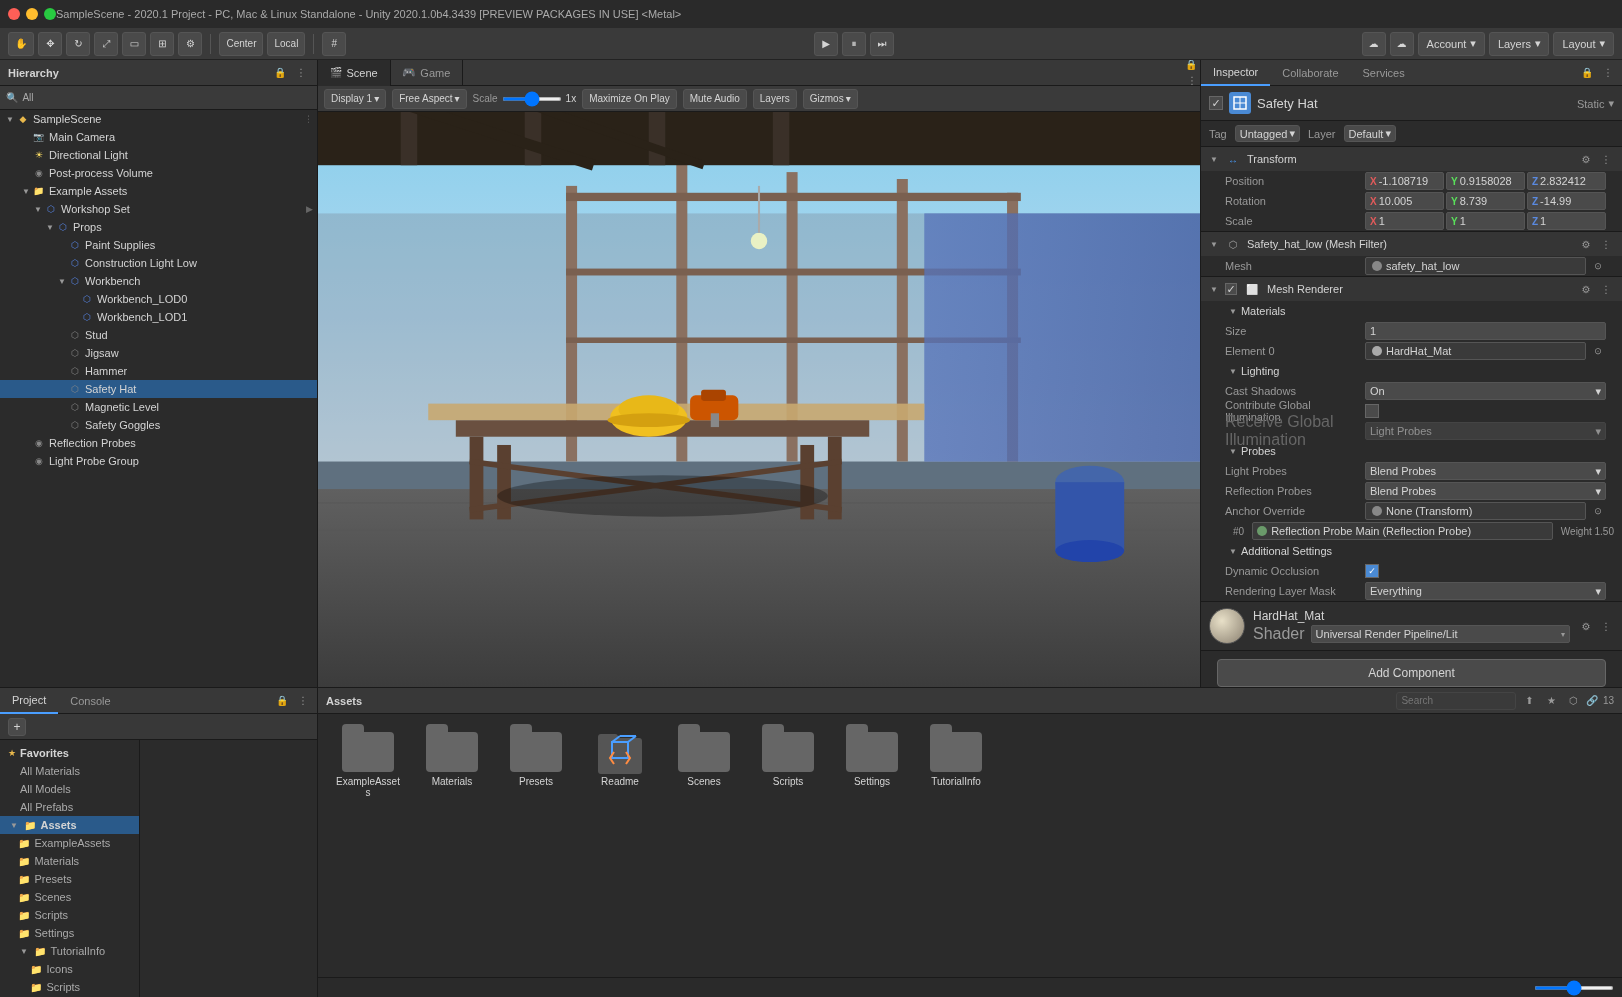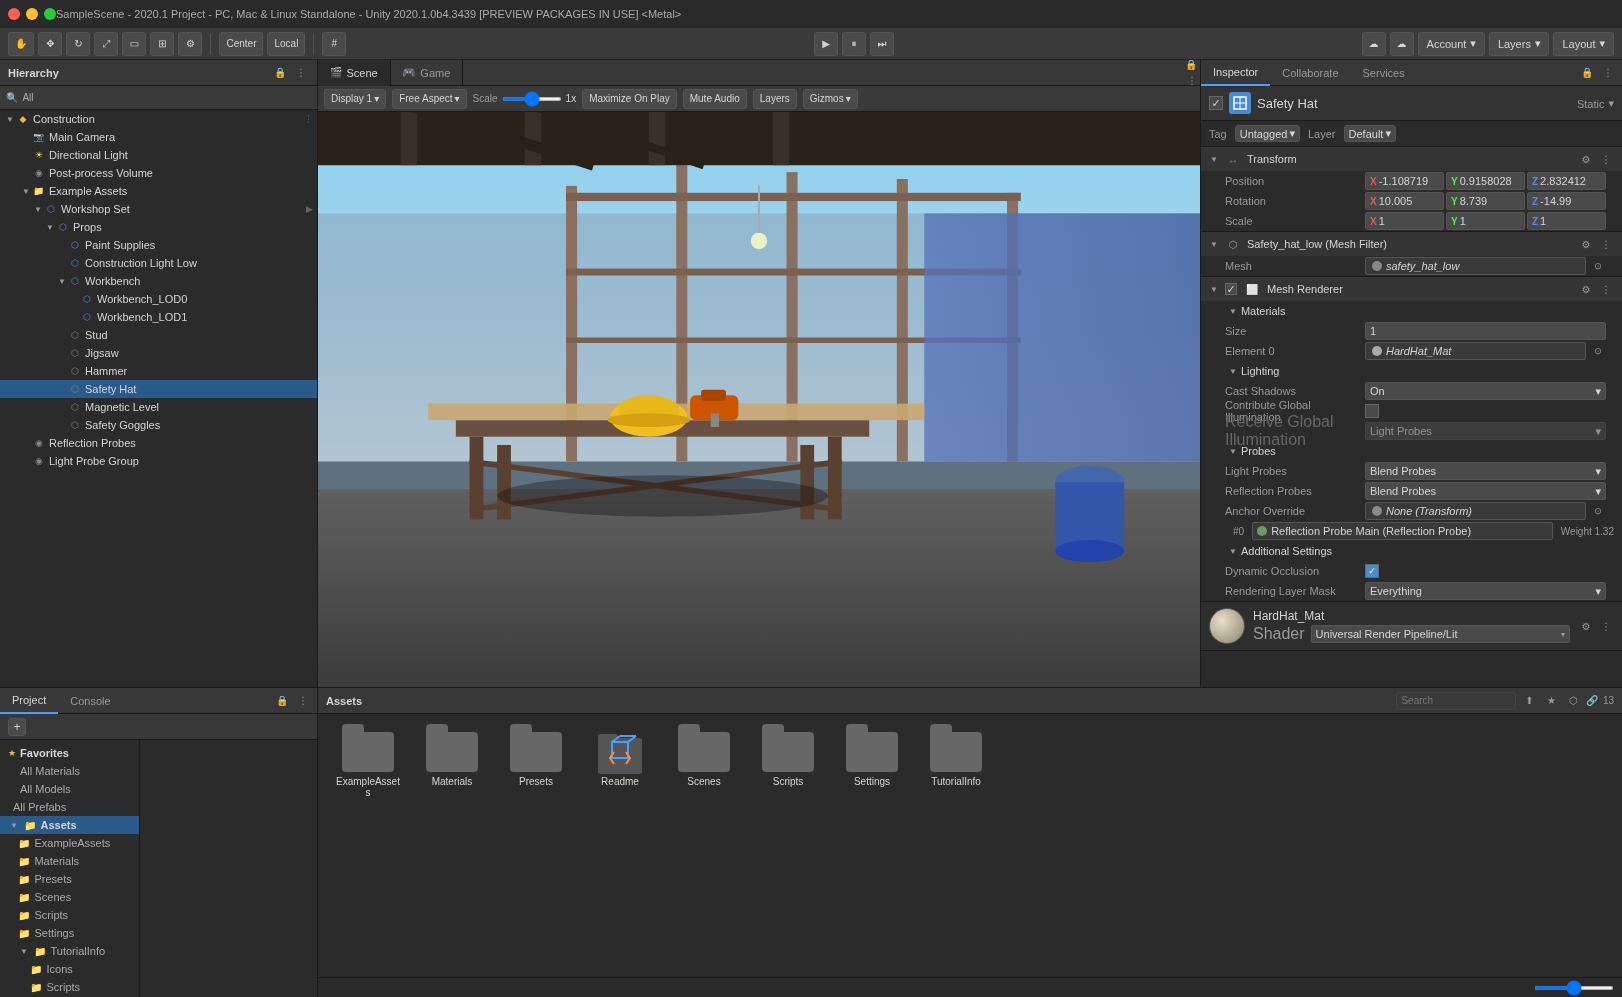--- a/index.html
+++ b/index.html
@@ -566,21 +566,21 @@
       height: 18px;
       background: #3a3a3a;
       border: 1px solid #555;
       border-radius: 2px;
       padding: 0 6px;
       display: flex;
       align-items: center;
       gap: 4px;
     }
     .ref-icon { width: 10px; height: 10px; background: #888; border-radius: 50%; }
-    .ref-text { font-size: 11px; color: #d4d4d4; font-style: italic; }
+    .ref-text { font-size: 11px; color: #d4d4d4; }
     
     .material-section {
       padding: 6px 8px;
       display: flex;
       align-items: center;
       gap: 8px;
       border-bottom: 1px solid #1a1a1a;
       background: #2e2e2e;
     }
     .material-preview {
@@ -788,21 +788,21 @@
     </div>
     <div class="search-bar">
       <span style="color:#999;font-size:10px;">🔍</span>
       <span style="font-size:10px;color:#aaa;">All</span>
     </div>
     <div class="hierarchy-content">
 
       <div class="tree-item" style="padding-left:4px;">
         <span class="tree-arrow">▼</span>
         <span class="tree-icon" style="color:#e8b84c;">◆</span>
-        <span class="tree-label">Construction</span>
+        <span class="tree-label">SampleScene</span>
         <span style="margin-left:auto;font-size:9px;color:#666;">⋮</span>
       </div>
       <div class="tree-item" style="padding-left:20px;">
         <span class="tree-arrow" style="color:transparent;">▶</span>
         <span class="tree-icon" style="color:#4a9eff;">📷</span>
         <span class="tree-label">Main Camera</span>
       </div>
       <div class="tree-item" style="padding-left:20px;">
         <span class="tree-arrow" style="color:transparent;">▶</span>
         <span class="tree-icon" style="color:#ffe066;">☀</span>
@@ -1248,21 +1248,21 @@
             <div class="icon-btn" style="font-size:9px;">⊙</div>
           </div>
         </div>
 
         <div class="probe-ref-row">
           <span style="font-size:10px;color:#999;margin-right:4px;">#0</span>
           <div class="probe-ref-field">
             <div class="ref-icon" style="background:#6a9a6a;"></div>
             <span style="font-size:11px;color:#d4d4d4;">Reflection Probe Main (Reflection Probe)</span>
           </div>
-          <span style="font-size:10px;color:#999;margin-left:4px;">Weight 1.32</span>
+          <span style="font-size:10px;color:#999;margin-left:4px;">Weight 1.50</span>
         </div>
 
         <div class="section-header">
           <span class="section-arrow">▼</span>
           <span class="section-name">Additional Settings</span>
         </div>
         <div class="prop-row">
           <span class="prop-label">Dynamic Occlusion</span>
           <div class="checkbox-field checked">✓</div>
         </div>
@@ -1286,20 +1286,23 @@
               <span style="color:#999;font-size:8px;">▾</span>
             </div>
           </div>
         </div>
         <div style="display:flex;gap:4px;align-items:flex-start;">
           <div class="icon-btn">⚙</div>
           <div class="icon-btn">⋮</div>
         </div>
       </div>
 
+      <div class="add-component-btn">
+        <span>Add Component</span>
+      </div>
 
     </div>
   </div>
 </div>
 
 <div class="bottom-layout">
 
   <div class="project-panel">
     <div class="project-tabs">
       <div class="project-tab active">
@@ -1323,21 +1326,21 @@
         <div class="project-sidebar-item">
           <span class="sidebar-star-icon">★</span>
           <span style="font-size:11px;color:#d4d4d4;font-weight:600;">Favorites</span>
         </div>
         <div class="project-sidebar-item" style="padding-left:20px;">
           <span style="font-size:11px;color:#aaa;">All Materials</span>
         </div>
         <div class="project-sidebar-item" style="padding-left:20px;">
           <span style="font-size:11px;color:#aaa;">All Models</span>
         </div>
-        <div class="project-sidebar-item" style="padding-left:13px;">
+        <div class="project-sidebar-item" style="padding-left:20px;">
           <span style="font-size:11px;color:#aaa;">All Prefabs</span>
         </div>
 
         <div class="project-sidebar-item selected">
           <span class="tree-arrow" style="font-size:8px;color:#999;">▼</span>
           <span class="sidebar-folder-icon">📁</span>
           <span style="font-size:11px;color:#d4d4d4;font-weight:600;">Assets</span>
         </div>
         <div class="project-sidebar-item" style="padding-left:18px;">
           <span class="sidebar-folder-icon">📁</span>

